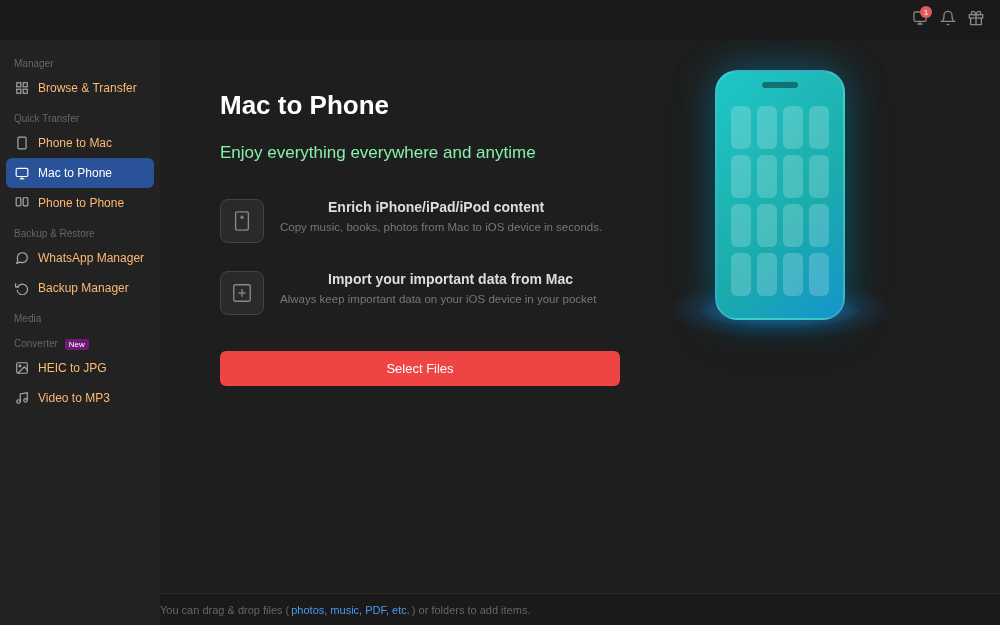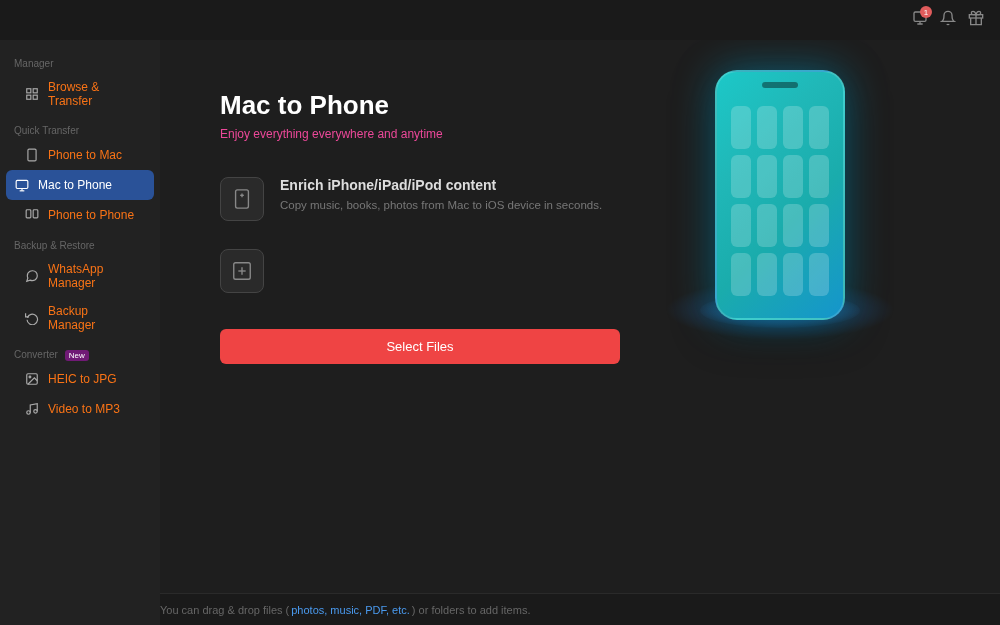--- a/index.html
+++ b/index.html
@@ -67,24 +67,24 @@
       color: #666;
       padding: 10px 14px 4px 14px;
       text-transform: none;
       letter-spacing: 0;
     }
 
     .sidebar-item {
       display: flex;
       align-items: center;
       gap: 8px;
-      padding: 7px 24px;
+      padding: 7px 14px;
       cursor: pointer;
       font-size: 12px;
-      color: #f97316;
+      color: #fdba74;
       border-radius: 0;
       transition: background 0.15s;
     }
     .sidebar-item.active {
       background: #2a5298;
       color: #fff;
       border-radius: 6px;
       margin: 0 6px;
       padding: 7px 8px;
     }
@@ -135,23 +135,24 @@
     }
 
     .page-title {
       font-size: 26px;
       font-weight: 600;
       color: #fff;
       margin-bottom: 6px;
     }
 
     .page-subtitle {
-      font-size: 12px;
-      color: #ec4899;
+      font-size: 17px;
+      color: #86efac;
       margin-bottom: 36px;
+      margin-top: 16px;
     }
 
     .feature-item {
       display: flex;
       align-items: flex-start;
       gap: 16px;
       margin-bottom: 28px;
     }
 
     .feature-icon-box {
@@ -166,20 +167,21 @@
       flex-shrink: 0;
       color: #888;
       font-size: 18px;
     }
 
     .feature-text h3 {
       font-size: 14px;
       font-weight: 600;
       color: #ddd;
       margin-bottom: 4px;
+      margin-left: 48px;
     }
 
     .feature-text p {
       font-size: 11.5px;
       color: #777;
       line-height: 1.5;
     }
 
     .select-files-btn {
       background: #ef4444;
@@ -359,20 +361,21 @@
     <div class="sidebar-item">
       <div class="sidebar-icon">
         <svg width="14" height="14" viewBox="0 0 24 24" fill="none" stroke="#aaa" stroke-width="2">
           <polyline points="1 4 1 10 7 10"></polyline>
           <path d="M3.51 15a9 9 0 1 0 .49-3.5"></path>
         </svg>
       </div>
       <span>Backup Manager</span>
     </div>
 
+    <div class="sidebar-section-label">Media</div>
 
 
     <div class="sidebar-section-label">
       <span>Converter</span>
       <span class="badge-new">New</span>
     </div>
 
     <div class="sidebar-item">
       <div class="sidebar-icon">
         <svg width="14" height="14" viewBox="0 0 24 24" fill="none" stroke="#aaa" stroke-width="2">
@@ -419,20 +422,24 @@
         </div>
 
         <div class="feature-item">
           <div class="feature-icon-box">
             <svg width="22" height="22" viewBox="0 0 24 24" fill="none" stroke="#888" stroke-width="1.5">
               <rect x="3" y="3" width="18" height="18" rx="2"></rect>
               <line x1="12" y1="8" x2="12" y2="16"></line>
               <line x1="8" y1="12" x2="16" y2="12"></line>
             </svg>
           </div>
+          <div class="feature-text">
+            <h3>Import your important data from Mac</h3>
+            <p>Always keep important data on your iOS device in your pocket</p>
+          </div>
         </div>
 
         <button class="select-files-btn">Select Files</button>
       </div>
 
       <div class="phone-illustration">
 
         <div style="position:absolute; top:-10px; left:50%; transform:translateX(-50%); width:60px; height:100px; background: linear-gradient(to bottom, transparent, rgba(60,180,255,0.05), rgba(60,180,255,0.15)); pointer-events:none;"></div>
 
         <div style="position:absolute; top:10px; left:50%; margin-left:52px; width:2px; height:120px; background: linear-gradient(to bottom, transparent, rgba(80,200,255,0.4), rgba(80,200,255,0.6), rgba(80,200,255,0.2), transparent); border-radius:1px;"></div>

